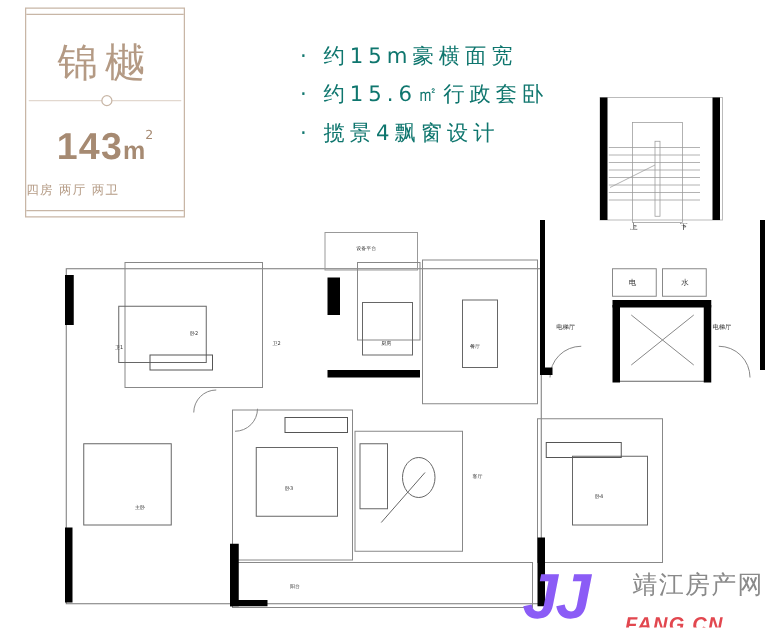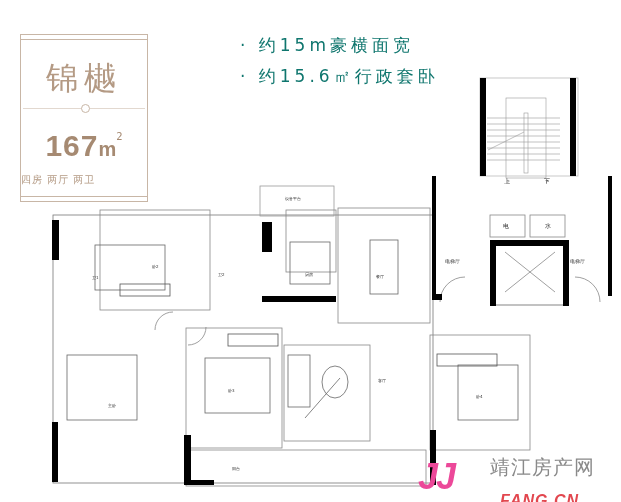--- a/index.html
+++ b/index.html
@@ -1,54 +1,55 @@
 <!DOCTYPE html>
 <html><head>
 <meta charset="utf-8">
 <style>
   html,body{margin:0;padding:0;background:#ffffff;}
   body{width:621px;height:502px;position:relative;overflow:hidden;font-family:"DejaVu Sans",sans-serif;}
-  .card{position:absolute;left:20px;top:6px;width:128px;height:168px;border:1px solid #c8b6a6;box-sizing:border-box;margin-top:28px;}
+  .card{position:absolute;left:20px;top:6px;width:128px;height:168px;border:1px solid #c8b6a6;box-sizing:border-box;}
   .card-inner-top{position:absolute;left:0;right:0;top:4px;border-top:1px solid #c8b6a6;}
   .card-inner-bot{position:absolute;left:0;right:0;bottom:4px;border-top:1px solid #c8b6a6;}
   .card-title{position:absolute;left:0;right:0;top:22px;text-align:center;font-size:32px;letter-spacing:6px;color:#b49a84;font-family:"DejaVu Sans",sans-serif;}
   .card-divider{position:absolute;left:2px;right:2px;top:73px;border-top:1px solid #e2d8cf;}
   .card-dot{position:absolute;left:60px;top:69px;width:7px;height:7px;border:1px solid #c8b6a6;border-radius:50%;background:#fff;}
   .card-area{position:absolute;left:0;right:0;top:94px;text-align:center;color:#a68a72;}
   .card-area .num{font-size:30px;font-weight:bold;letter-spacing:1px;font-family:"Liberation Sans",sans-serif;}
   .card-area .unit{font-size:20px;font-weight:bold;font-family:"Liberation Sans",sans-serif;}
   .card-area .sup{font-size:10px;vertical-align:top;position:relative;top:2px;}
   .card-rooms{position:absolute;left:0;right:0;top:138px;font-size:10px;color:#b49a84;letter-spacing:1px;}
   .features{position:absolute;left:240px;top:30px;}
   .feature{font-size:17px;color:#0f766e;letter-spacing:4px;height:31px;line-height:31px;white-space:nowrap;}
   .plan{position:absolute;left:0;top:0;}
   .watermark{position:absolute;left:418px;top:455px;width:200px;height:44px;}
-  .wm-jj{position:absolute;left:0;top:0;font-size:36px;font-weight:bold;font-style:italic;color:#ec4899;font-family:"Liberation Sans",sans-serif;letter-spacing:-2px;line-height:44px;}
-  .wm-cn{position:absolute;left:72px;top:-1px;font-size:20px;color:#8a8a8a;letter-spacing:1px;}
+  .wm-jj{position:absolute;left:0;top:0;font-size:51px;font-weight:bold;font-style:italic;color:#8b5cf6;font-family:"Liberation Sans",sans-serif;letter-spacing:-2px;line-height:44px;}
+  .wm-cn{position:absolute;left:88px;top:-1px;font-size:20px;color:#8a8a8a;letter-spacing:1px;}
   .wm-en{position:absolute;left:82px;top:37px;font-size:16px;color:#e2474f;font-style:italic;font-weight:bold;font-family:"Liberation Sans",sans-serif;letter-spacing:1px;}
   .lbl{font-size:4px;fill:#333;}
 </style>
 </head>
 <body>
 
 <div class="card">
   <div class="card-inner-top"></div>
   <div class="card-title">锦樾</div>
   <div class="card-divider"></div>
   <div class="card-dot"></div>
   <div class="card-area">
-    <span class="num">167</span><span class="unit">m</span><span class="sup">2</span>
+    <span class="num">143</span><span class="unit">m</span><span class="sup">2</span>
   </div>
   <div class="card-rooms">四房 两厅 两卫</div>
   <div class="card-inner-bot"></div>
 </div>
 
 <div class="features">
   <div class="feature">· 约15m豪横面宽</div>
   <div class="feature">· 约15.6㎡行政套卧</div>
+  <div class="feature">· 揽景4飘窗设计</div>
 </div>
 
 <svg class="plan" width="621" height="502" viewBox="0 0 621 502">
   <g fill="none" stroke="#555" stroke-width="0.8">
 
     <rect x="53" y="215" width="380" height="268" stroke="#777"></rect>
 
     <rect x="480" y="78" width="98" height="98" stroke="#bbb"></rect>
 
     <g stroke="#999" stroke-width="0.6">

